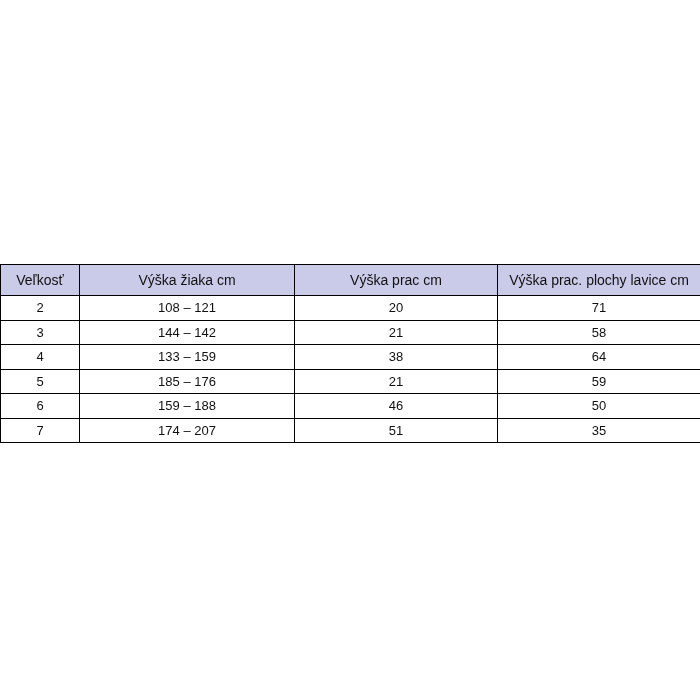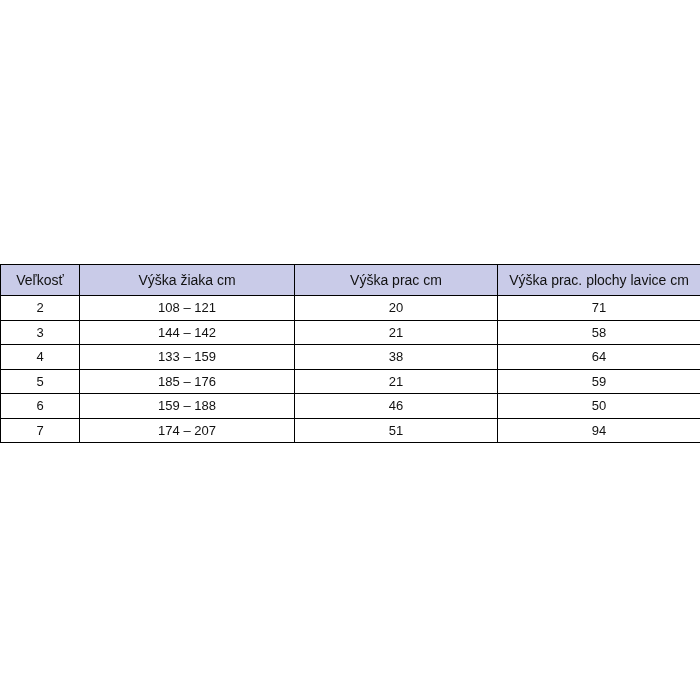--- a/index.html
+++ b/index.html
@@ -108,18 +108,18 @@
         <tr>
           <td>6</td>
           <td>159 – 188</td>
           <td>46</td>
           <td>50</td>
         </tr>
         <tr>
           <td>7</td>
           <td>174 – 207</td>
           <td>51</td>
-          <td>94</td>
+          <td>35</td>
         </tr>
       </tbody>
     </table>
   </div>
 </div>
 
 </body></html>

